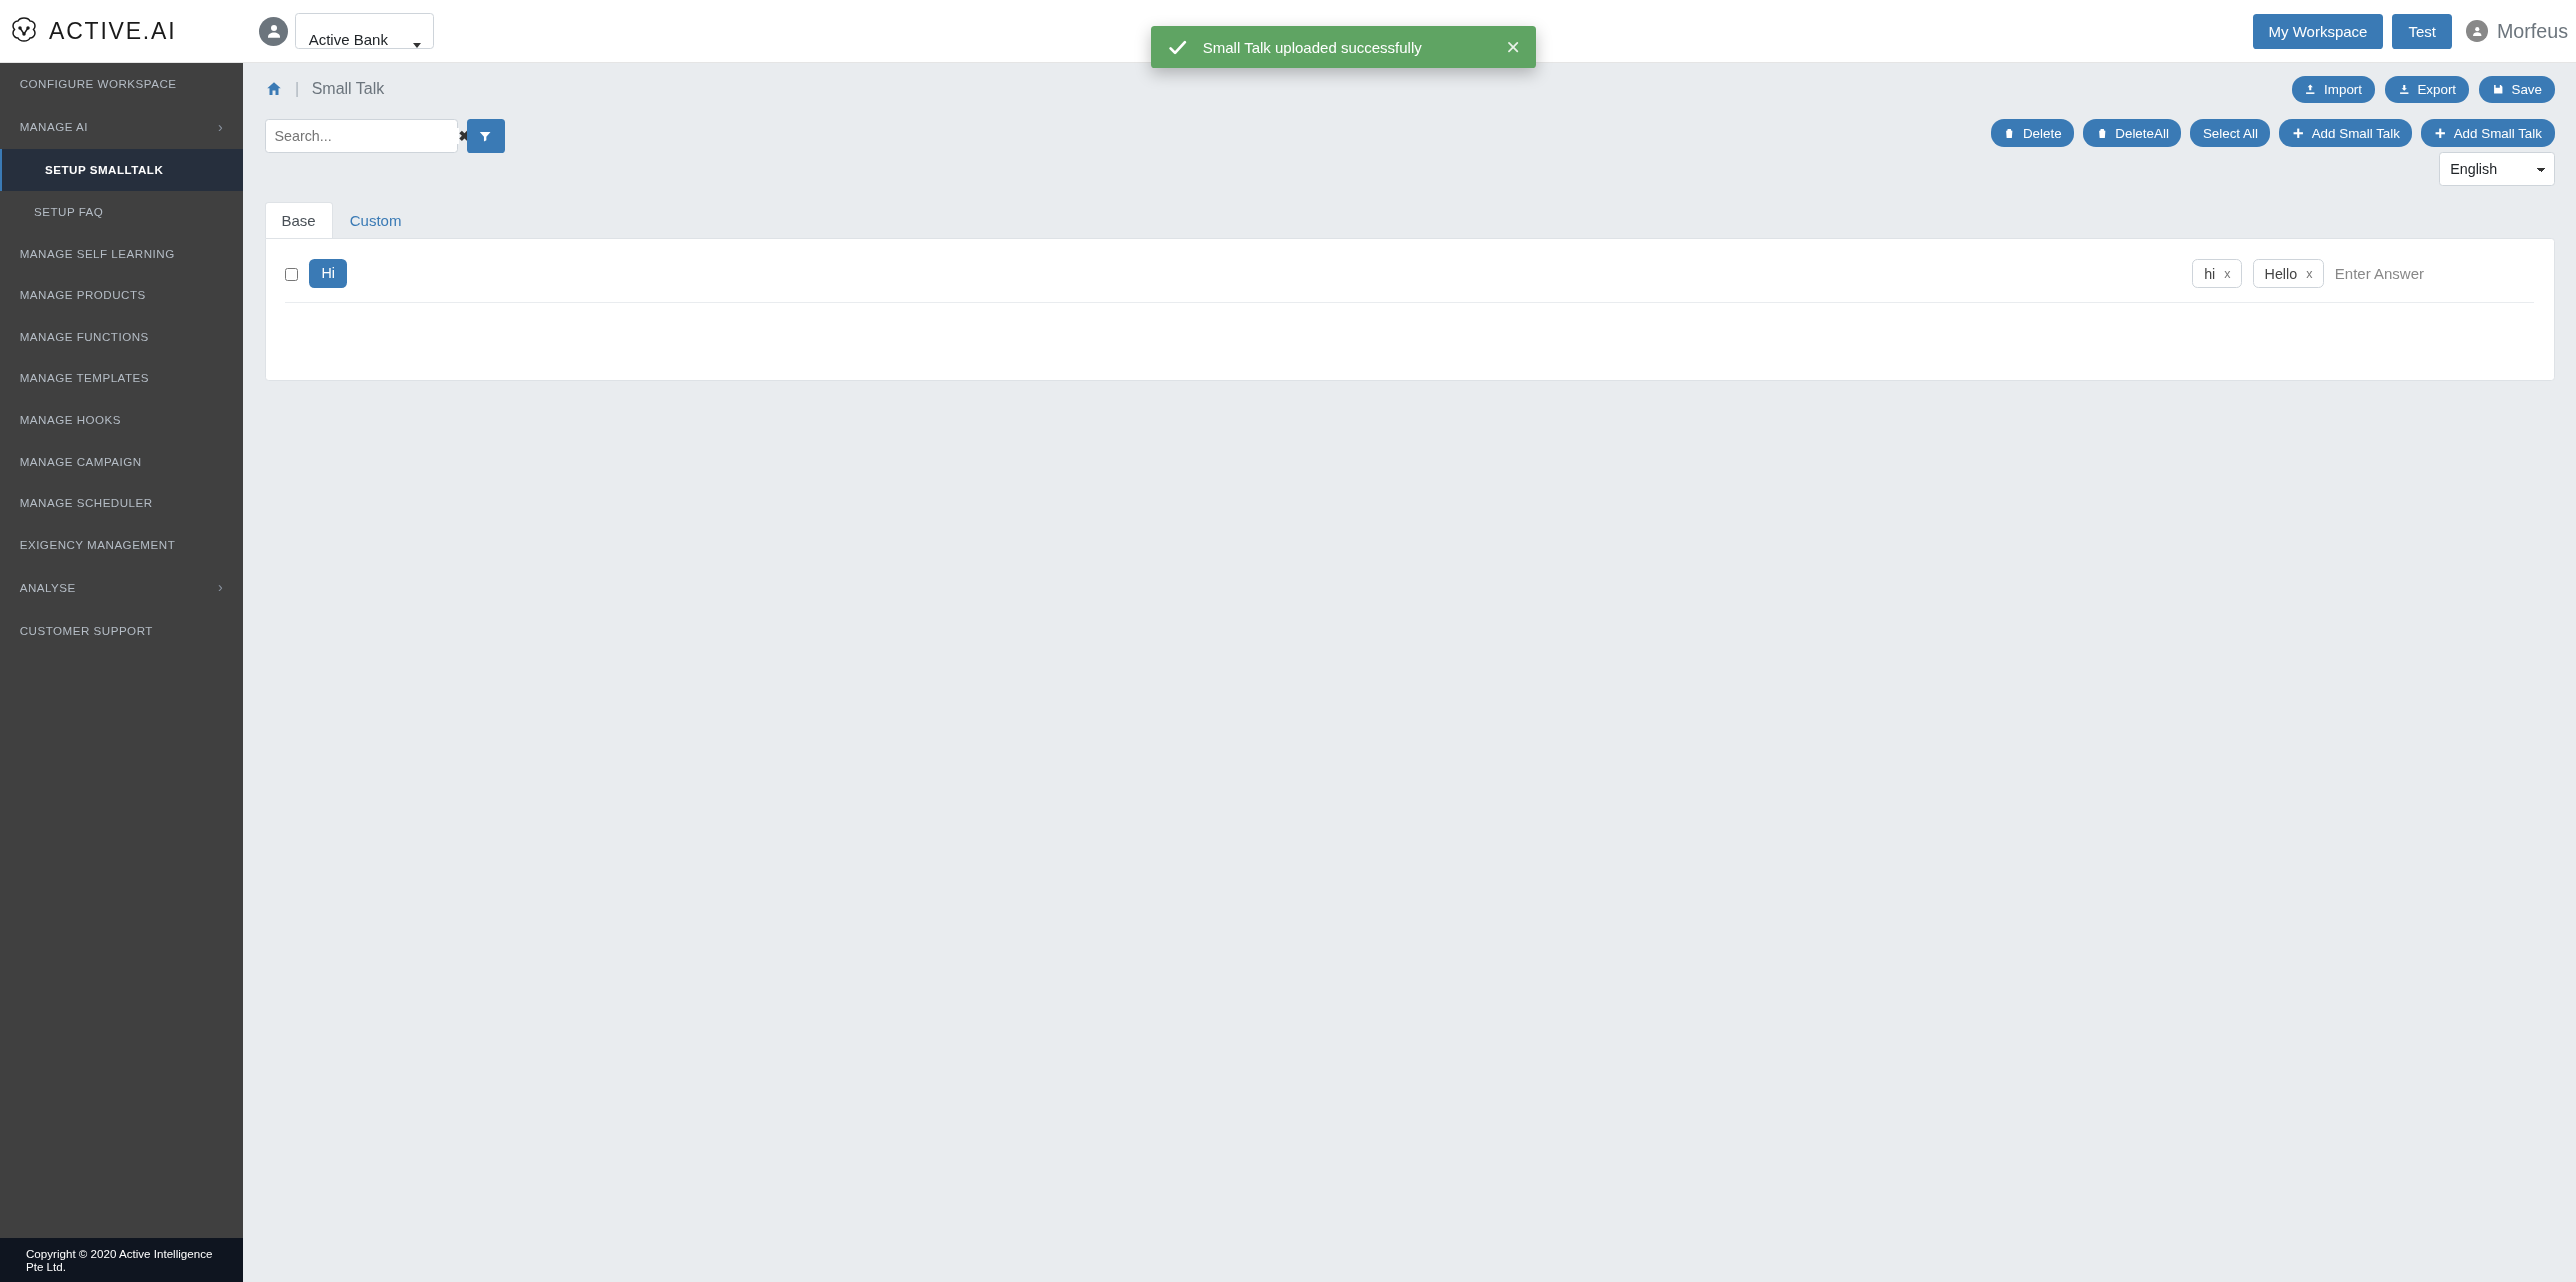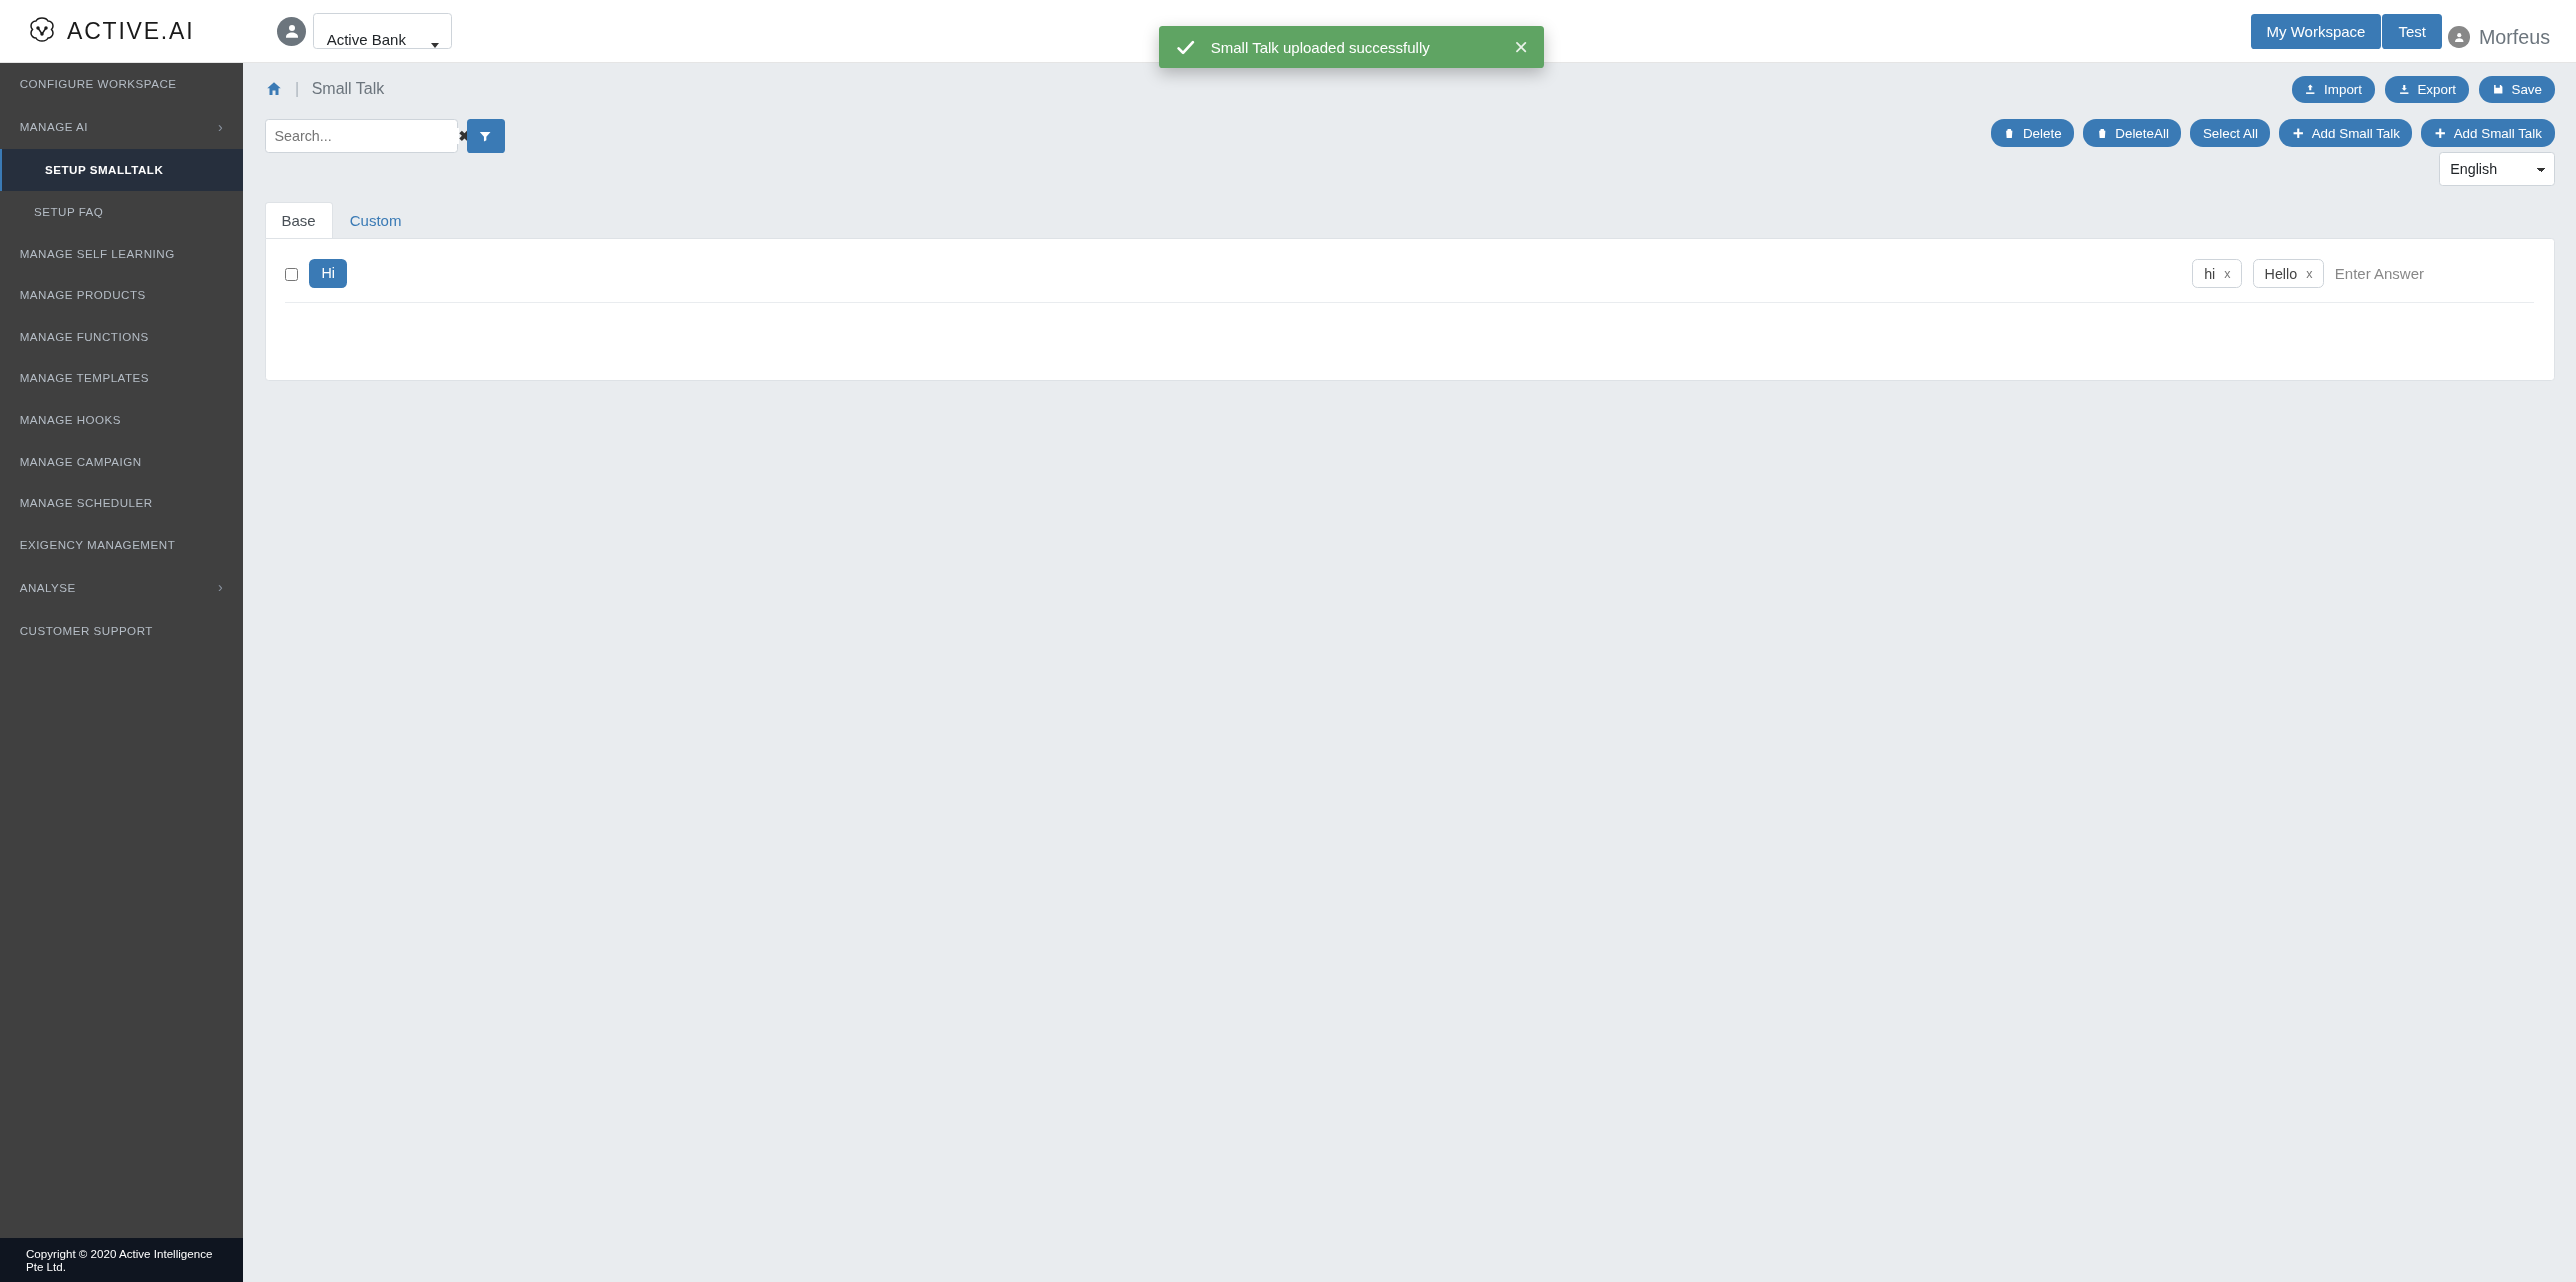--- a/index.html
+++ b/index.html
@@ -4,21 +4,21 @@
 <style>
   * { box-sizing: border-box; margin: 0; padding: 0; }
   html, body { width: 100%; height: 100%; font-family: -apple-system, BlinkMacSystemFont, "Segoe UI", Helvetica, Arial, sans-serif; }
   body { background: #e9ecef; overflow: hidden; }
 
   .topbar {
     height: 63px;
     background: #fff;
     display: flex;
     align-items: center;
-    padding: 0 26px;
+    padding: 0 8px;
     border-bottom: 0.9px solid #e5e5e5;
     position: relative;
     z-index: 5;
   }
   .logo-wrap { display: flex; align-items: center; gap: 9px; width: 233px; }
   .logo-text { font-size: 23px; font-weight: 500; letter-spacing: 1.8px; color: #1a1a1a; }
 
   .workspace-area { display: flex; align-items: center; gap: 7.2px; margin-left: 18px; }
   .avatar-icon {
     width: 29px; height: 29px; border-radius: 50%;
@@ -48,21 +48,21 @@
     gap: 14.3px;
     box-shadow: 0 5.4px 16px rgba(0,0,0,0.25);
     min-width: 385px;
   }
   .toast-check {
     width: 21.5px; height: 21.5px; display: flex; align-items: center; justify-content: center;
   }
   .toast-msg { flex: 1; font-size: 15px; font-weight: 500; }
   .toast-close { color: #e8f1e8; font-size: 18px; cursor: pointer; }
 
-  .topbar-right { display: flex; align-items: flex-end; gap: 1px; }
+  .topbar-right { display: flex; align-items: center; gap: 9px; }
   .btn { border: none; border-radius: 3.6px; padding: 9px 16px; font-size: 15px; cursor: pointer; color: #fff; background: #3a7ab5; }
   .btn.plain { background: #3a7ab5; }
   .user-chip { display: flex; align-items: center; gap: 9px; margin-left: 5.4px; }
   .user-chip .avatar-sm {
     width: 21.5px; height: 21.5px; border-radius: 50%; background: #888; display:flex;align-items:center;justify-content:center;color:#fff;font-size:10.7px;
   }
   .user-name { color: #6c757d; font-size: 19.7px; }
 
   .shell { display: flex; height: calc(100% - 63px); }
 

